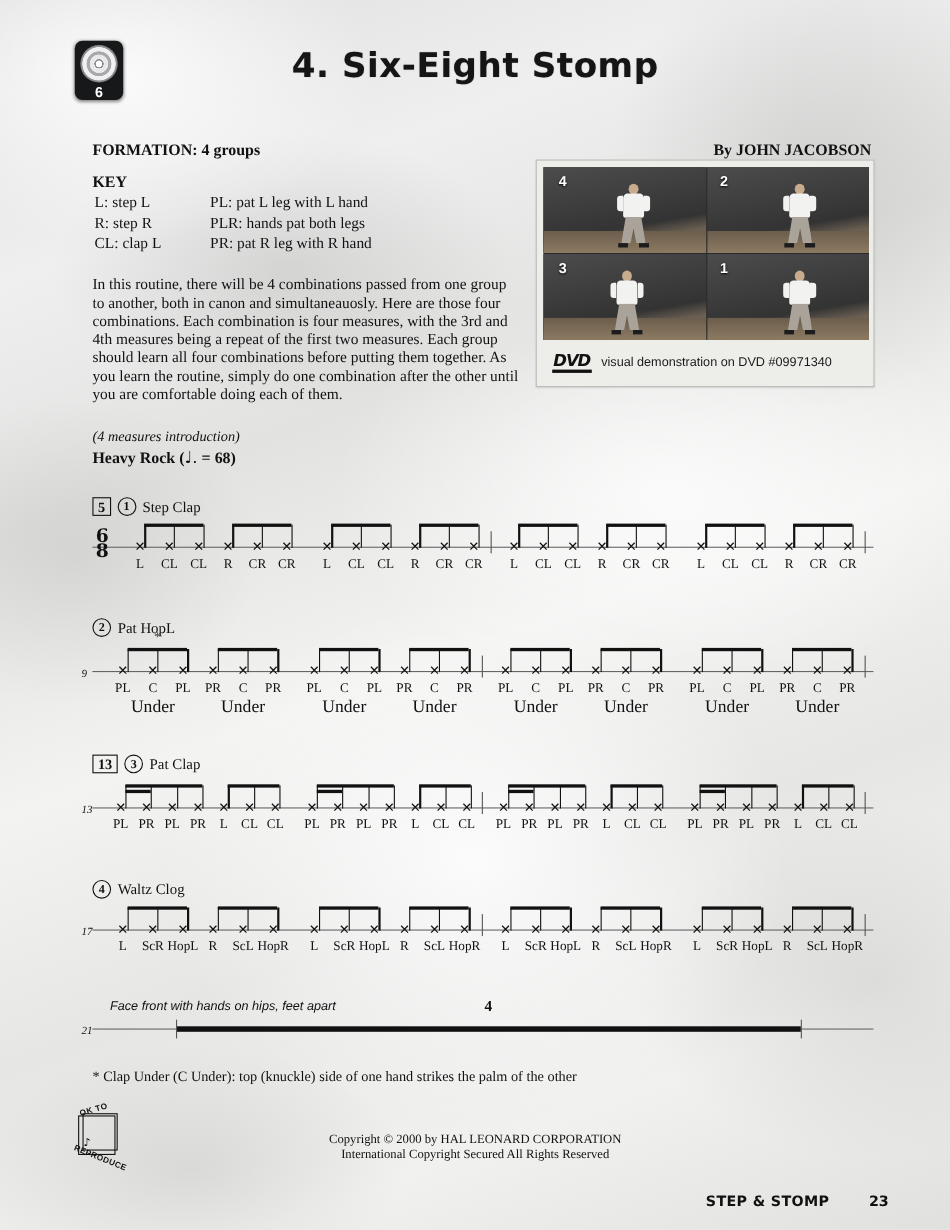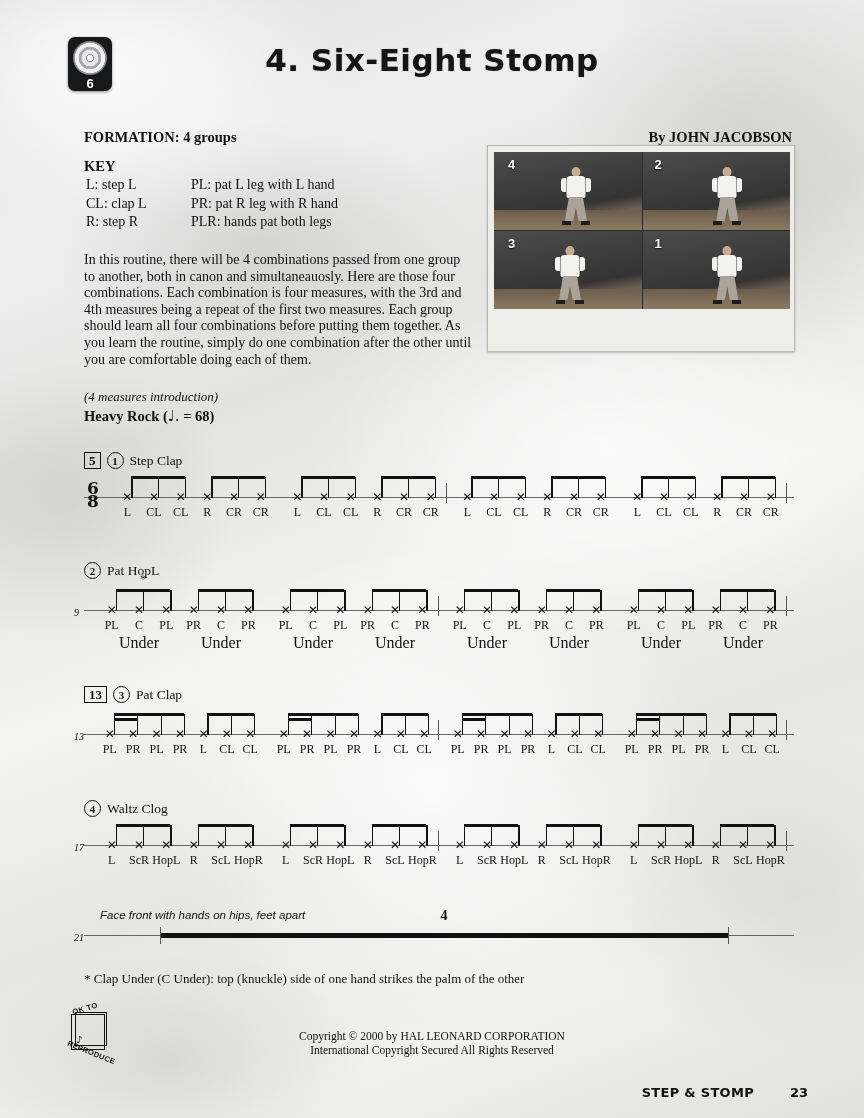--- a/index.html
+++ b/index.html
@@ -175,26 +175,26 @@
   <div class="formation">FORMATION: 4 groups</div>
   <div class="byline">By JOHN JACOBSON</div>
   <div class="key-head">KEY</div>
   <table class="key-tbl">
       <tbody>
     <tr>
       <td class="c1">L: step L</td>
       <td>PL: pat L leg with L hand</td>
         </tr>
     <tr>
+      <td class="c1">R: step R</td>
+      <td>PLR: hands pat both legs</td>
+        </tr>
+    <tr>
       <td class="c1">CL: clap L</td>
       <td>PR: pat R leg with R hand</td>
-        </tr>
-    <tr>
-      <td class="c1">R: step R</td>
-      <td>PLR: hands pat both legs</td>
         </tr>
   </tbody>
     </table>
   <div class="para">In this routine, there will be 4 combinations passed from one group to another, both in canon and simultaneauosly. Here are those four combinations. Each combination is four measures, with the 3rd and 4th measures being a repeat of the first two measures. Each group should learn all four combinations before putting them together. As you learn the routine, simply do one combination after the other until you are comfortable doing each of them.</div>
 
   <div class="photo-panel">
     <div class="photo-grid">
       <div class="pq q4">
         <div class="floor"></div>
         <div class="fig">
@@ -232,20 +232,24 @@
         <div class="floor"></div>
         <div class="fig">
           <div class="head"></div>
           <div class="arms"></div>
           <div class="torso"></div>
           <div class="legs"></div>
           <div class="shoes"></div>
         </div>
         <div class="qnum">1</div>
       </div>
+    </div>
+    <div class="dvd-row">
+      <span class="dvd-logo">DVD</span>
+      <span class="dvd-text">visual demonstration on DVD #09971340</span>
     </div>
   </div>
 
   <div class="intro-note">(4 measures introduction)</div>
   <div class="tempo"><span>Heavy Rock (</span><span class="dq">♩.</span><span> = 68)</span></div>
 
   <div id="music-systems">
       <div class="system" style="top: 452px;">
         <div class="sys-label">
           <span class="msr-box">5</span>

